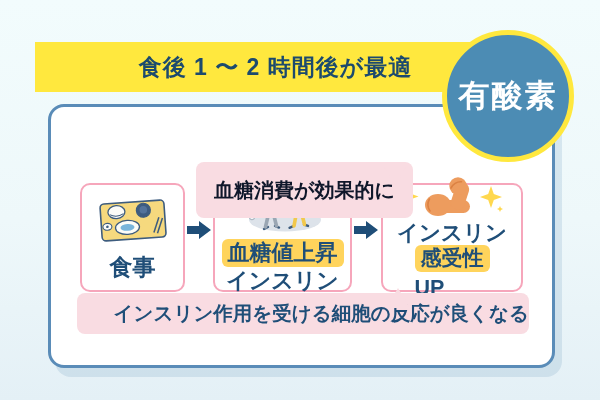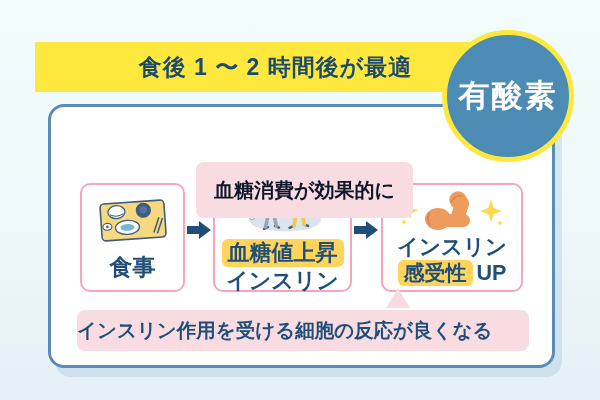--- a/index.html
+++ b/index.html
@@ -26,37 +26,37 @@
   
   .bubble-top{position:absolute;left:196px;top:132px;width:217px;height:56px;
     background:#F9DCE2;border-radius:8px;display:flex;align-items:center;justify-content:center;
     font-size:20px;font-weight:bold;color:#0f172a;z-index:2;margin-top:30px;}
   .tail-down{position:absolute;left:384px;top:167px;width:0;height:0;z-index:2;
     border-left:11px solid transparent;border-right:11px solid transparent;
     border-top:19px solid #F9DCE2;}
   .tail-up{position:absolute;left:386px;top:288px;width:0;height:0;z-index:2;
     border-left:12px solid transparent;border-right:12px solid transparent;
     border-bottom:20px solid #F9DCE2;}
-  .bottom-banner{position:absolute;left:77px;top:310px;width:452px;height:41px;
-    background:#F9DCE2;border-radius:8px;display:flex;align-items:center;justify-content:flex-start;
+  .bottom-banner{position:absolute;left:77px;top:293px;width:452px;height:41px;
+    background:#F9DCE2;border-radius:8px;display:flex;align-items:center;justify-content:flex-end;
     font-size:19.5px;font-weight:bold;color:#1F4E78;z-index:1;}
 
   
   .step{position:absolute;top:183px;height:109px;box-sizing:border-box;background:#FFFFFF;
     border:2px solid #F6A6BB;border-radius:10px;z-index:1;
     display:flex;flex-direction:column;align-items:center;justify-content:center;}
   .step-meal{left:80px;width:105px;gap:4px;}
   .step-exercise{left:213px;width:139px;gap:1px;padding-top:4px;}
   .step-insulin{left:381px;width:142px;gap:0px;}
   .step-label{font-size:23px;font-weight:bold;color:#1F4E78;line-height:1.15;}
   .step-label.small{font-size:21.5px;}
   .chip{background:#FFD45C;border-radius:6px;padding:0 6px;
     font-size:22px;font-weight:bold;color:#1F4E78;line-height:1.25;}
   .chip.small{font-size:21px;}
-  .up-line{display:flex;align-items:center;gap:4px;}
+  .up-line{display:flex;align-items:flex-start;gap:4px;flex-direction:column;}
   .icon-row{display:flex;align-items:center;gap:2px;}
 
   
   .arrow{position:absolute;top:220px;z-index:1;width:24px;height:20px;}
   .arrow-1{left:187px;}
   .arrow-2{left:354px;}
 </style>
 </head>
 <body>
 

